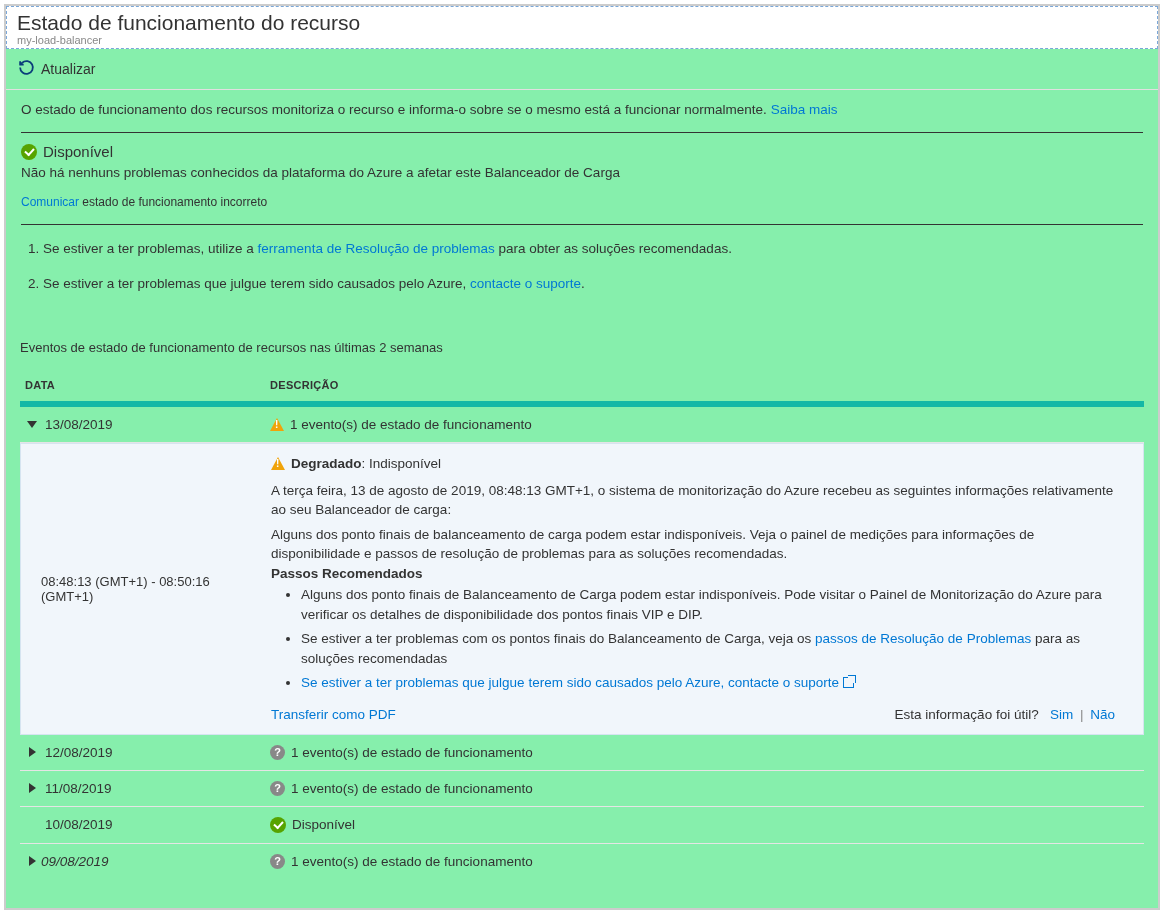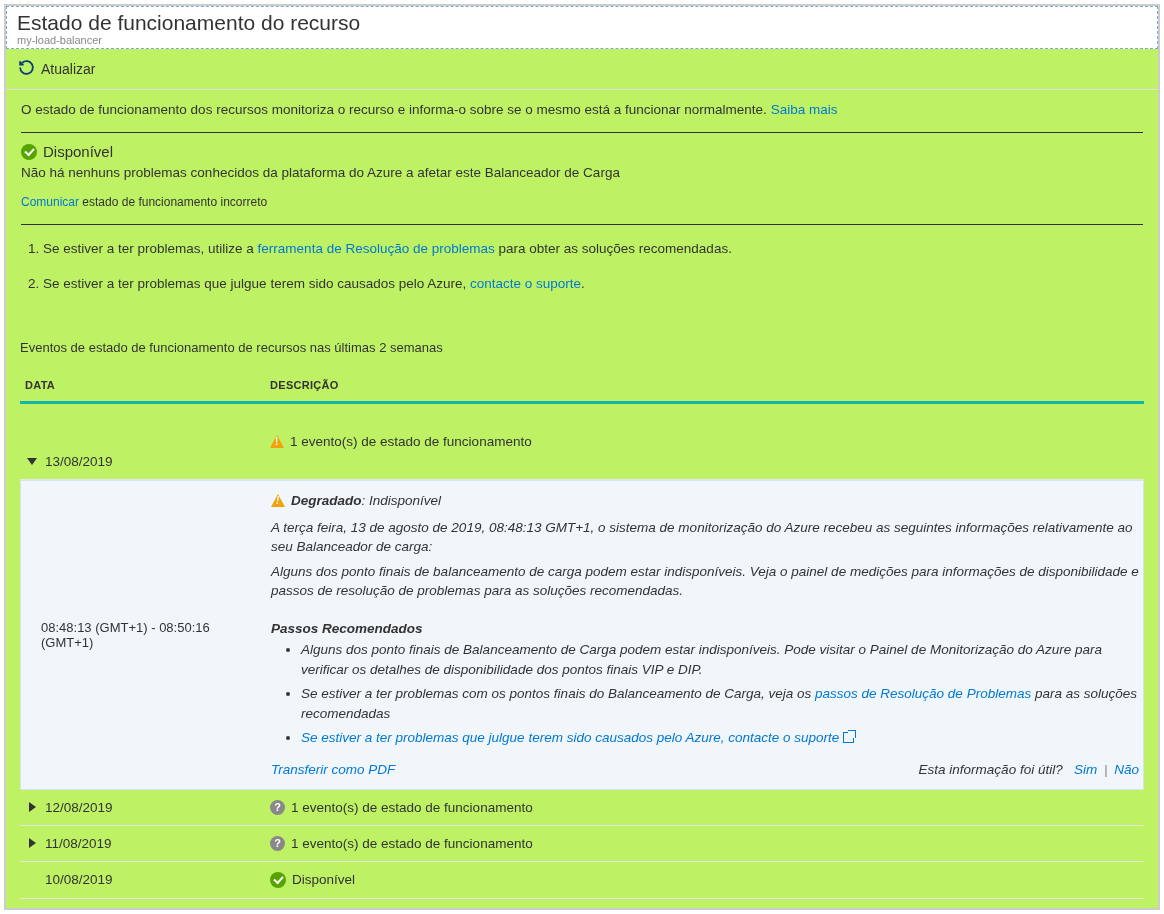--- a/index.html
+++ b/index.html
@@ -10,21 +10,21 @@
     color: #333;
     background: #fff;
     padding: 4px;
   }
   .frame {
     border: 2px solid #ccc;
     width: 1156px;
     height: 906px;
     overflow: hidden;
     position: relative;
-    background: #bef264;
+    background: #86efac;
   }
   .dashed-header {
     border: 1px dashed #7aa7d8;
     background: #fff;
     padding: 2px 10px 2px 10px;
     margin: 0;
   }
   .page-title {
     font-size: 21px;
     font-weight: 400;
@@ -77,21 +77,21 @@
   ol.actions li { margin-bottom: 6px; line-height: 1.5; margin-top: 14px; }
   .history-block { padding: 0 14px; }
   .history-header {
     display: flex; justify-content: space-between;
     align-items: flex-end; margin-top: 28px; margin-bottom: 10px;
   }
   .history-title { font-size: 21px; font-weight: 300; color: #333; }
   .history-sub { font-size: 13px; color: #333; }
   .table-header {
     display: flex; padding: 14px 0 10px 0;
-    border-bottom: 3px solid #14b8a6;
+    border-bottom: 6px solid #14b8a6;
     font-size: 11px; font-weight: 600;
     letter-spacing: 0.3px;
   }
   .col-date { width: 250px; padding-left: 5px; }
   .col-desc { flex: 1; }
   .hist-row {
     display: flex; align-items: center;
     padding: 10px 0; border-bottom: 1px solid #e5e5e5;
   }
   .expander {
@@ -115,25 +115,25 @@
     display: inline-flex; align-items: center; justify-content: center;
   }
   .expanded-block {
     background: #f1f6fb; border: 1px solid #d6e4f0;
     display: flex; padding: 12px 0;
   }
   .expanded-left {
     width: 250px; padding: 0 10px; font-size: 13px; color: #333;
     display: flex; align-items: center; padding-left:20px;
   }
-  .expanded-right { flex: 1; padding: 0 4px 0 0; font-style: italic; }
+  .expanded-right { flex: 1; padding: 0 28px 0 0; }
   .degraded-row { display: flex; align-items: center; gap: 6px; font-size: 13.5px; }
   .degraded-row b { font-weight: 600; }
   .para { font-size: 13.5px; line-height: 1.45; margin-top: 10px; }
-  .steps-title { font-weight: 600; font-size: 13.5px; margin-top: 20px; }
+  .steps-title { font-weight: 600; font-size: 13.5px; margin-top: 2px; }
   ul.steps { margin: 4px 0 0 0; padding-left: 30px; font-size: 13.5px; line-height: 1.45; }
   ul.steps li { margin-bottom: 5px; }
   .ext-icon {
     display: inline-block; width: 11px; height: 11px;
     border: 1px solid #0078d4; position: relative; margin-left: 4px;
     vertical-align: -1px;
   }
   .ext-icon::after {
     content: ""; position: absolute; top: -3px; right: -3px;
     width: 7px; height: 7px; background: #f1f6fb;
@@ -200,21 +200,21 @@
     <div class="history-header">
       <span class="history-sub">Eventos de estado de funcionamento de recursos nas últimas 2 semanas</span>
     </div>
 
     <div class="table-header">
       <div class="col-date">DATA</div>
       <div class="col-desc">DESCRIÇÃO</div>
     </div>
 
     <div class="hist-row">
-      <div class="col-date" style="display:flex;align-items:center;gap:4px;margin-top:40px;">
+      <div class="col-date" style="display:flex;align-items:center;gap:4px;">
         <span class="expander">
             <span class="caret-down"></span>
           </span>
         <span class="date-text">13/08/2019</span>
       </div>
       <div class="col-desc desc-text">
         <span class="warn-icon"></span>
         <span>1 evento(s) de estado de funcionamento</span>
       </div>
     </div>

